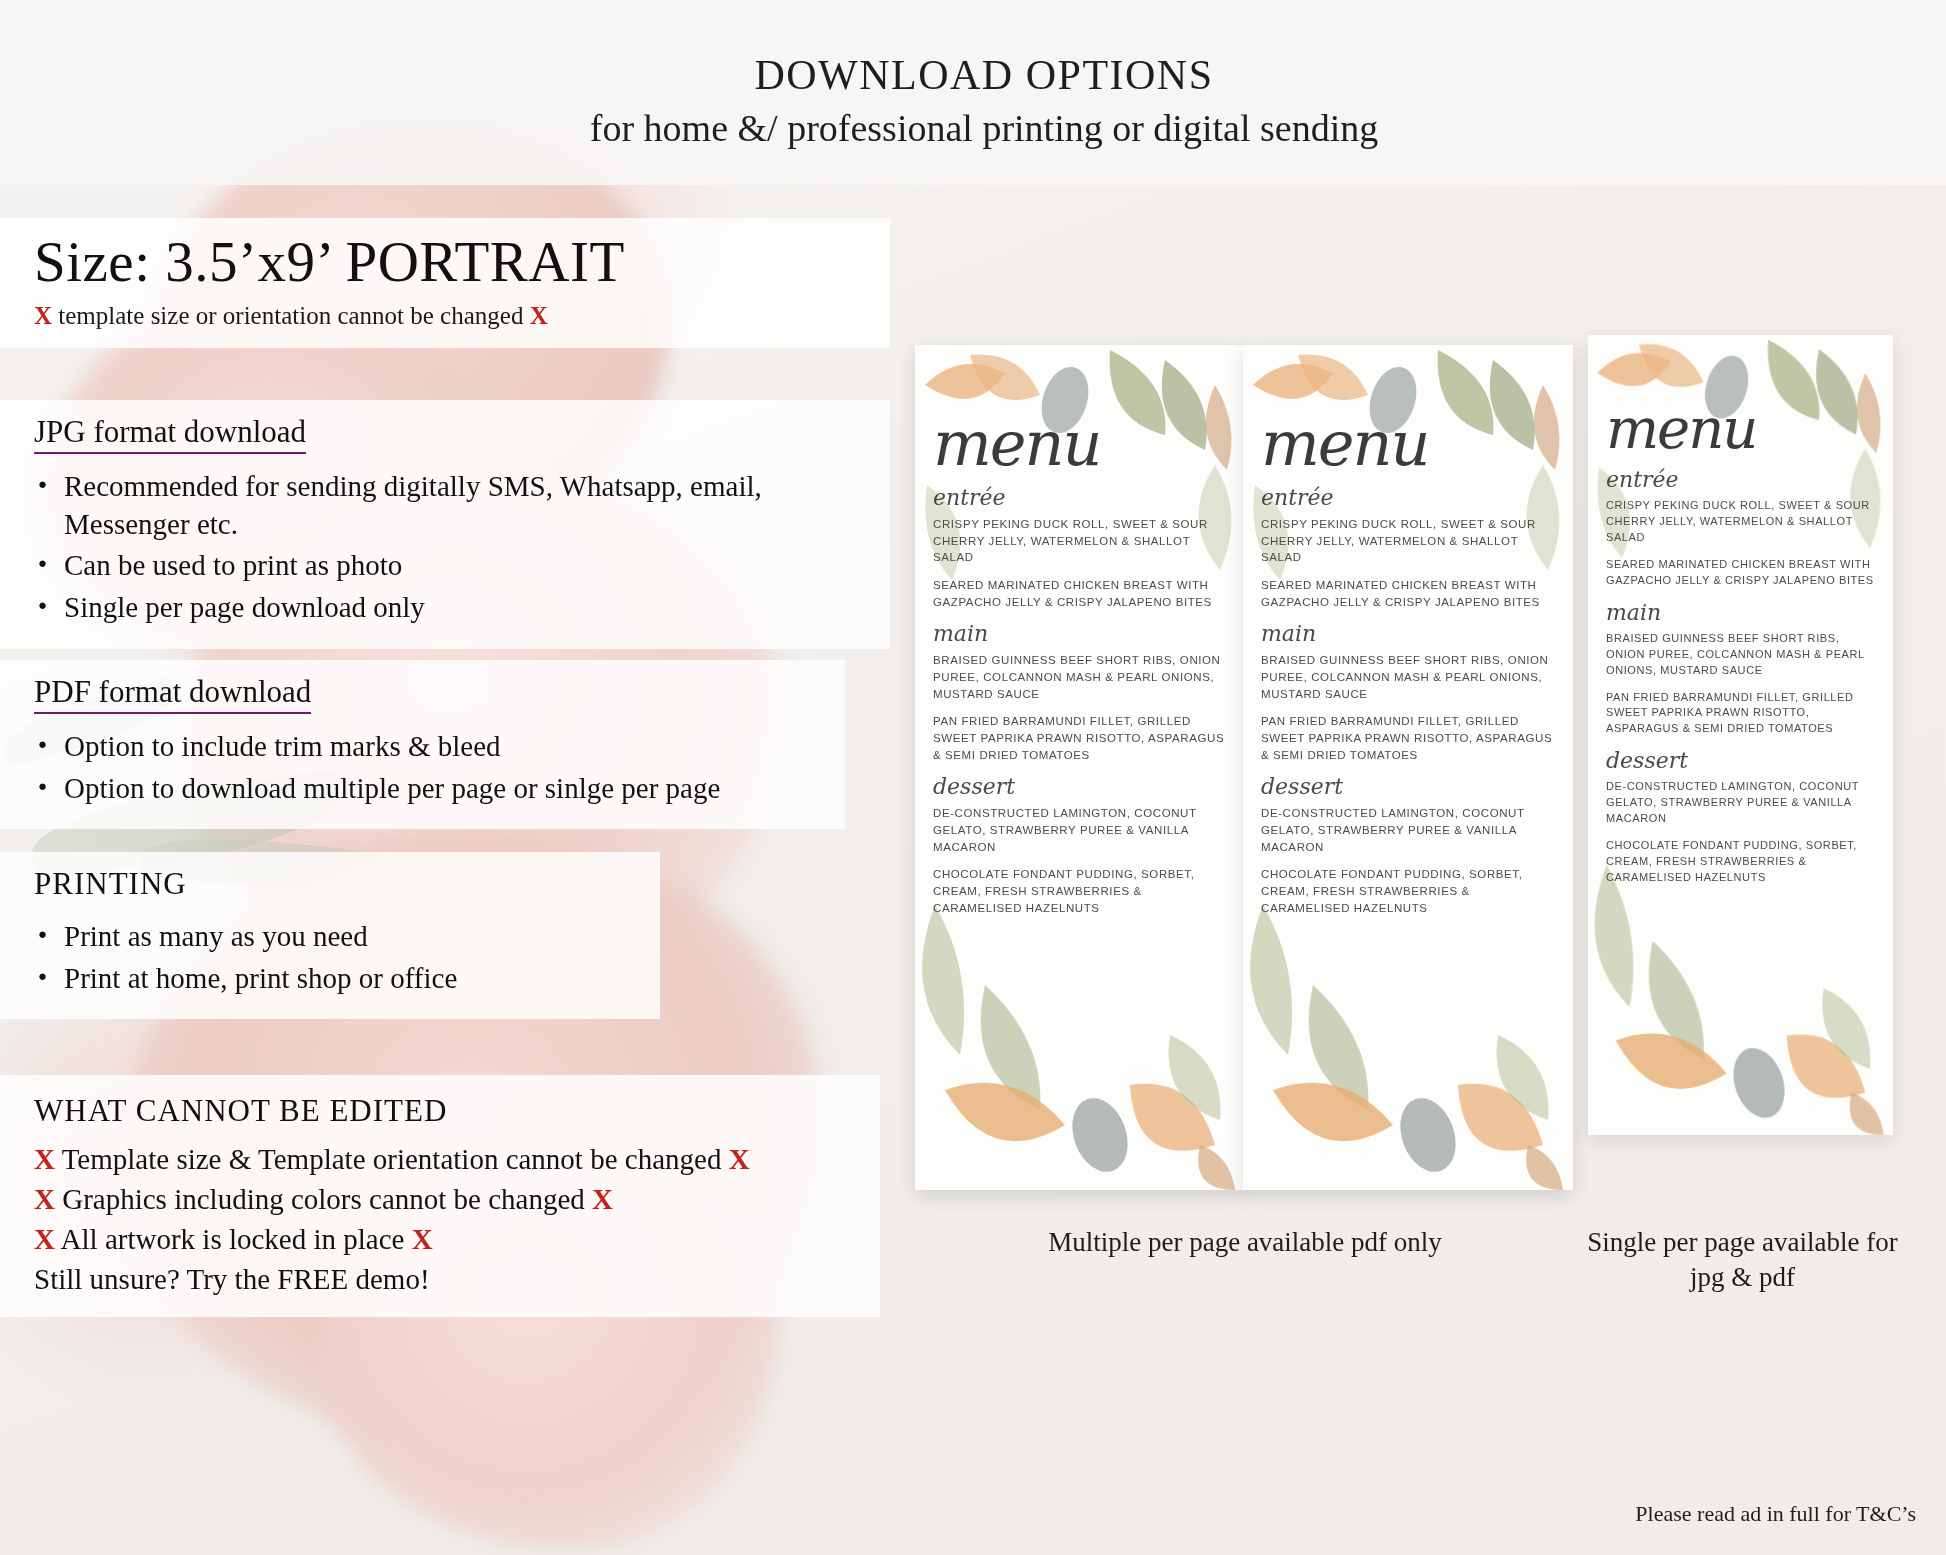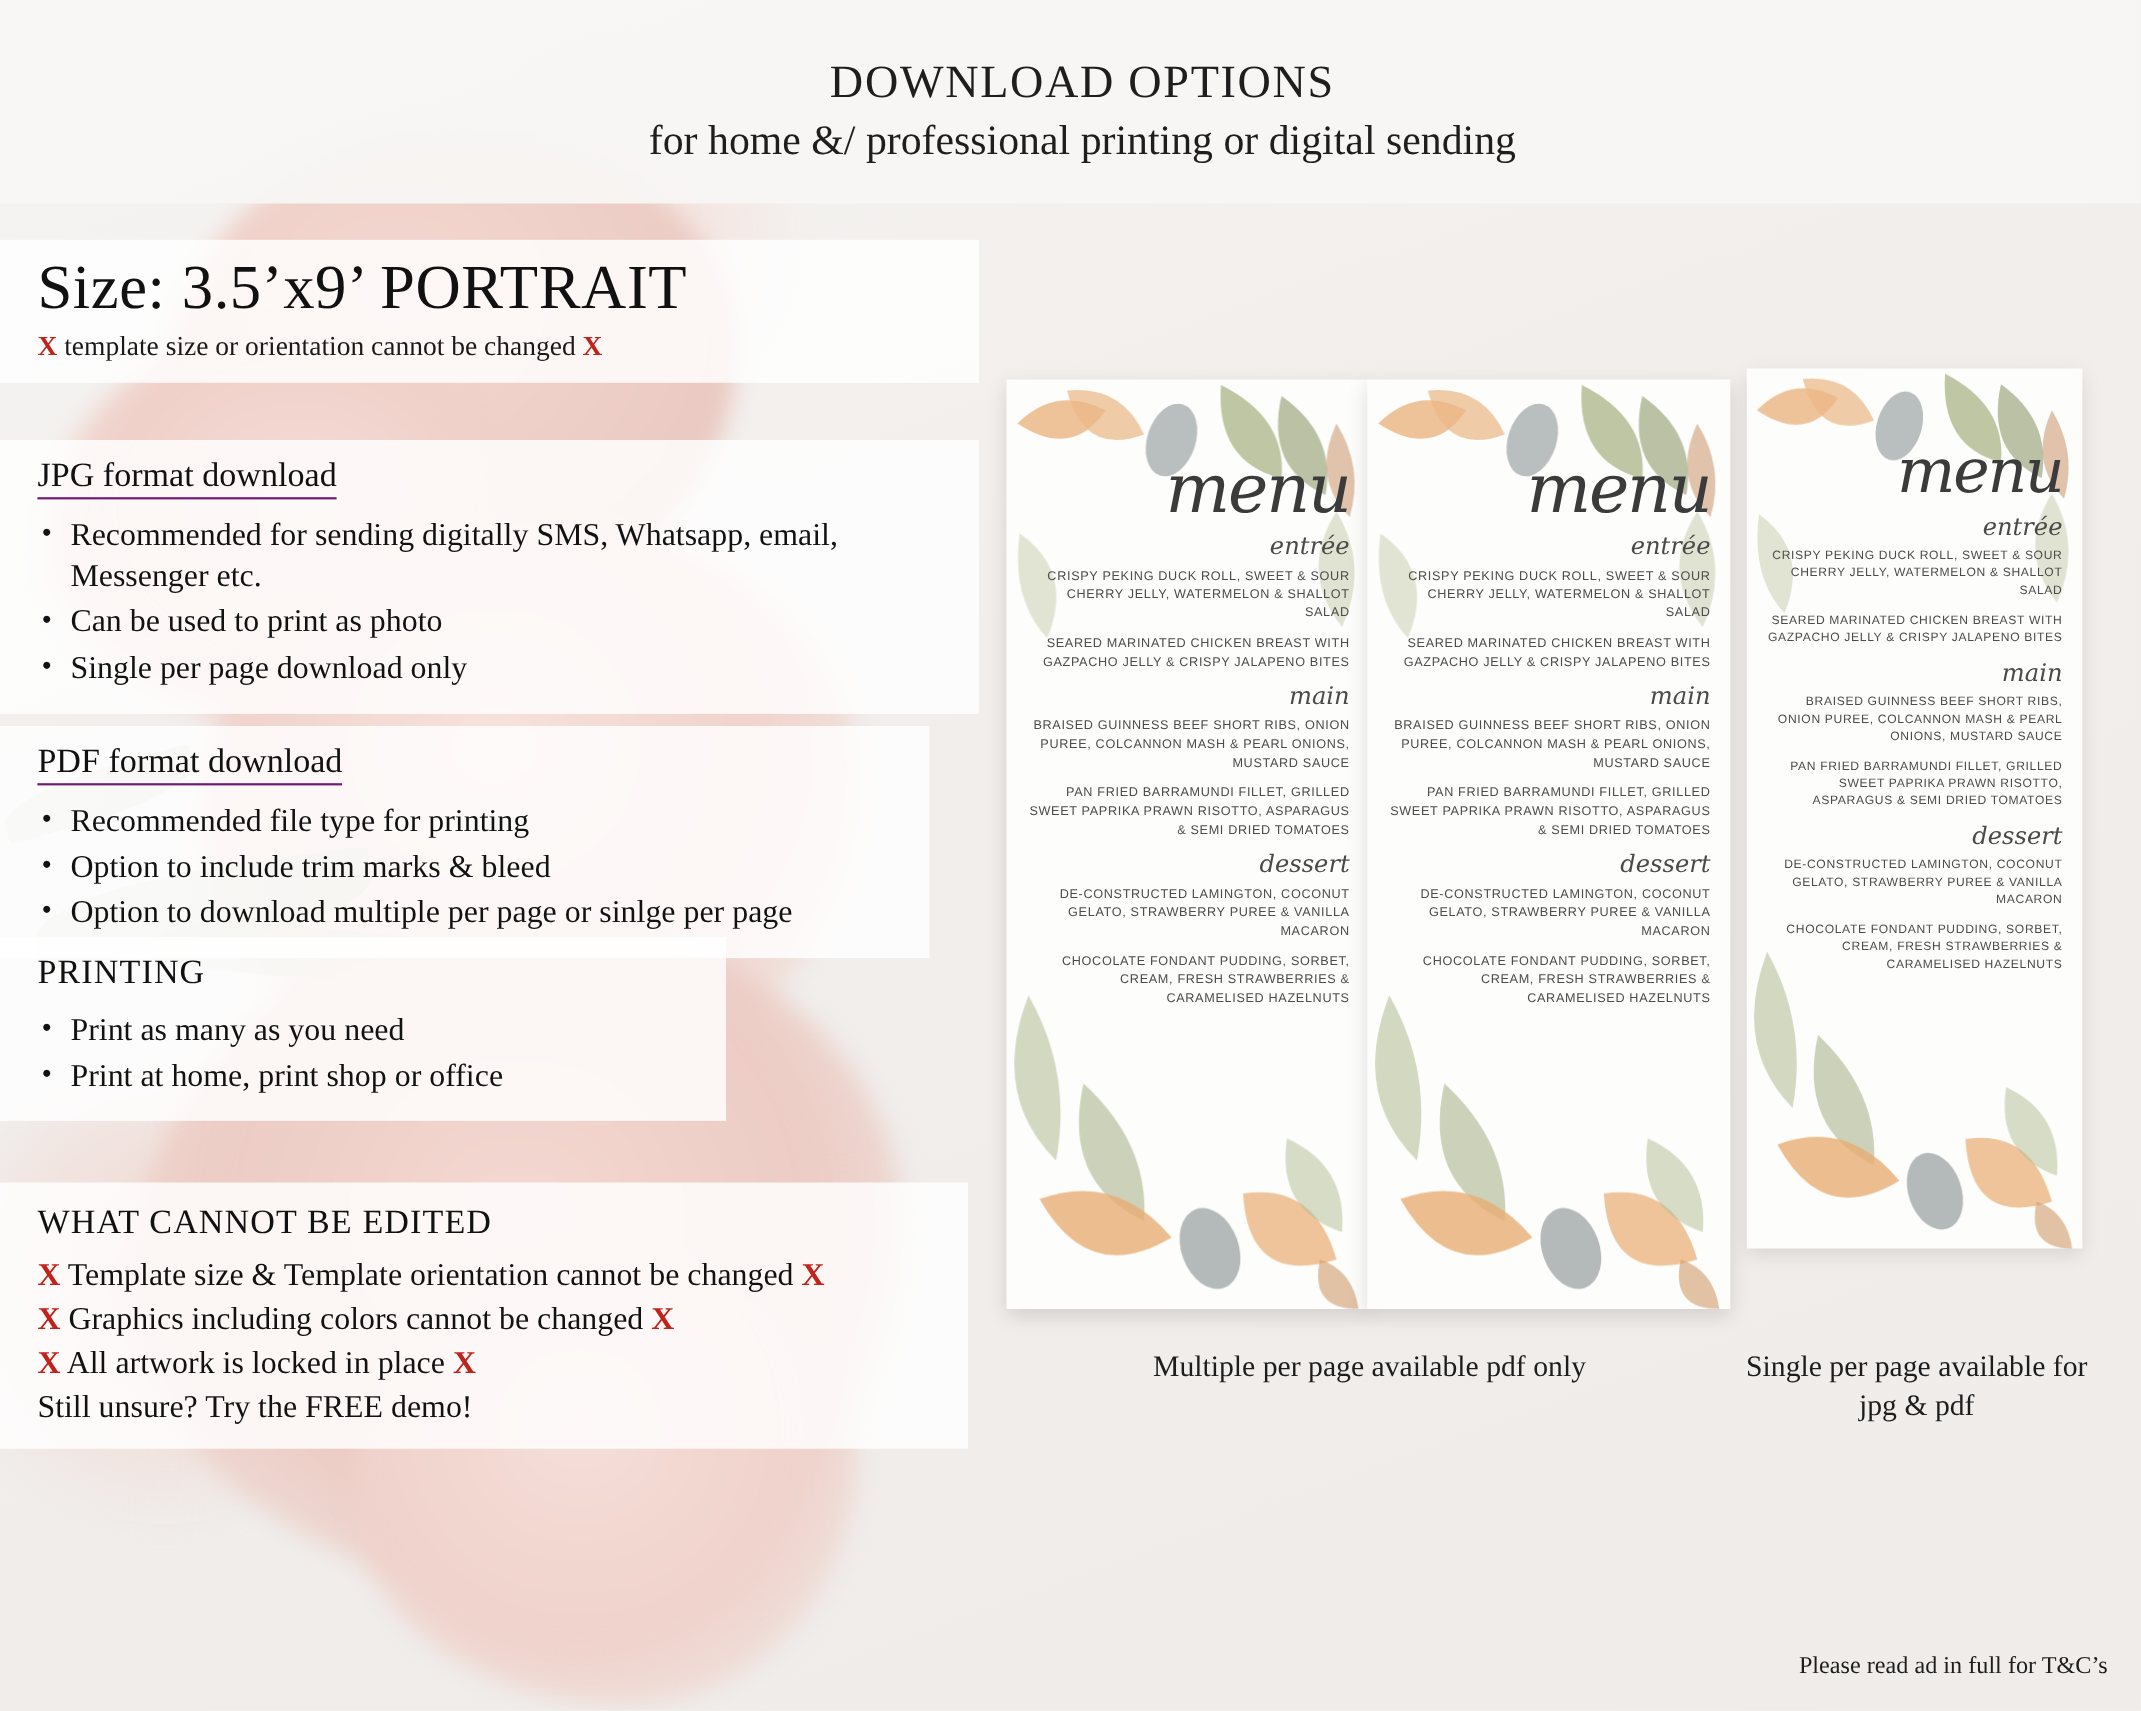--- a/index.html
+++ b/index.html
@@ -150,21 +150,21 @@
     position: absolute;
     background: #fdfdfb;
     box-shadow: 0 6px 18px rgba(0,0,0,.13);
     overflow: hidden;
     box-sizing: border-box;
   }
   .card-inner {
     position: absolute;
     inset: 0;
     padding: 0 18px;
-    text-align: right;
+    text-align: left;
     box-sizing: border-box;
   }
   .m1 { left: 915px;  top: 345px; width: 330px; height: 845px; }
   .m2 { left: 1243px; top: 345px; width: 330px; height: 845px; }
   .m3 { left: 1588px; top: 335px; width: 305px; height: 800px; box-shadow: 0 6px 18px rgba(0,0,0,.10);}
 
   .deco { position: absolute; pointer-events: none; }
 
   .menu-word {
     font-family: "DejaVu Serif", serif;
@@ -247,21 +247,20 @@
   <ul class="bul">
     <li>Recommended for sending digitally SMS, Whatsapp, email, Messenger etc.</li>
     <li>Can be used to print as photo</li>
     <li>Single per page download only</li>
   </ul>
 </div>
 
 <div class="lblock pdf-block">
   <div class="sec-head">PDF format download</div>
   <ul class="bul">
-    <li>Recommended file type for printing</li>
     <li>Option to include trim marks &amp; bleed</li>
     <li>Option to download multiple per page or sinlge per page</li>
   </ul>
 </div>
 
 <div class="lblock print-block">
   <div class="sec-head plain">PRINTING</div>
   <ul class="bul">
     <li>Print as many as you need</li>
     <li>Print at home, print shop or office</li>

